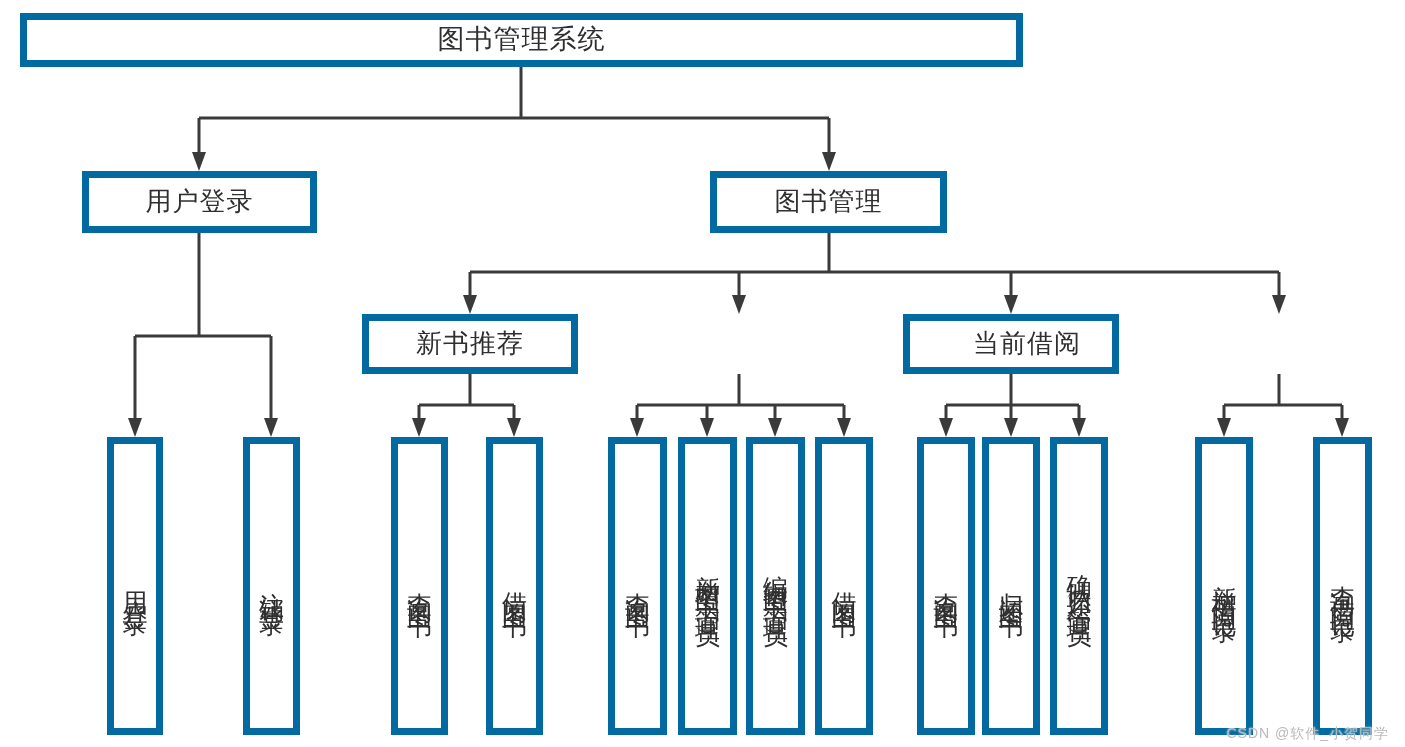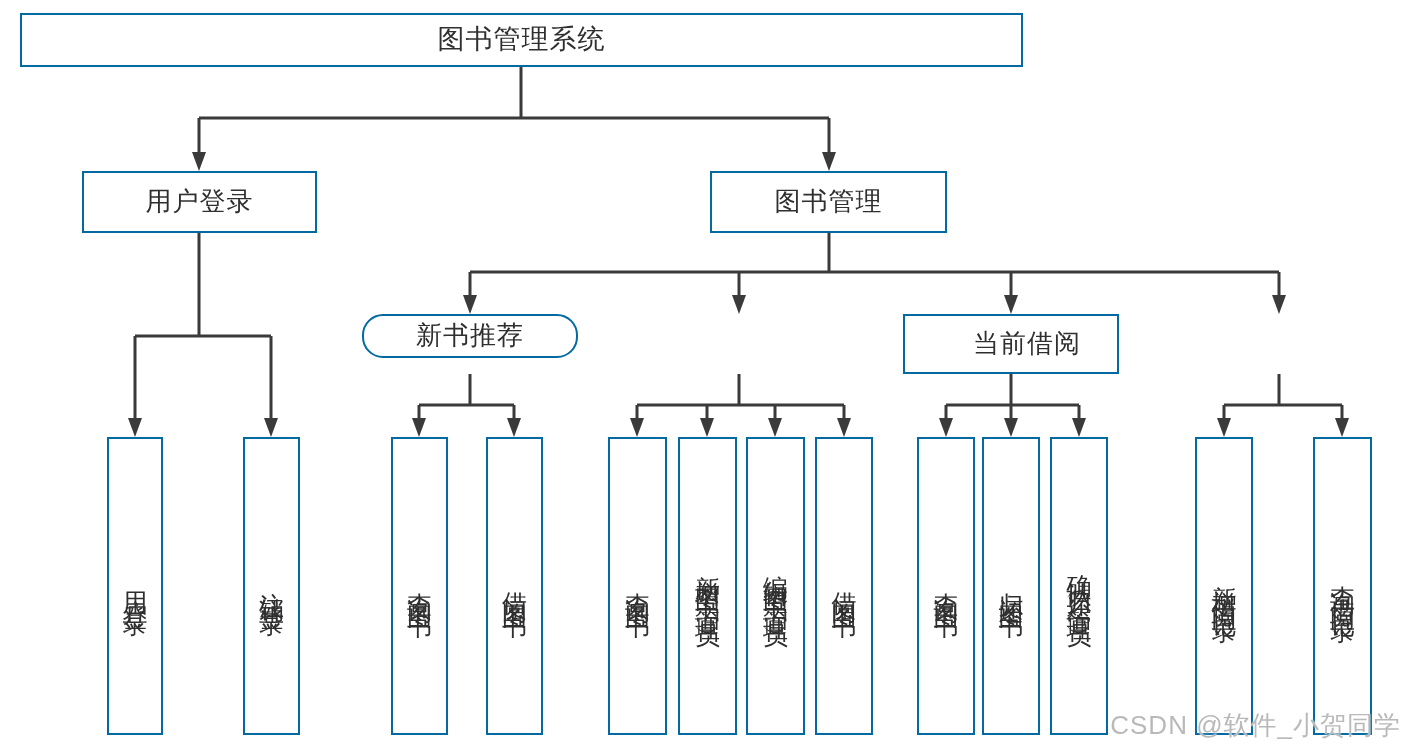--- a/index.html
+++ b/index.html
@@ -22,21 +22,21 @@
   }
   #connectors {
     position: absolute;
     left: 0; top: 0;
     z-index: 1;
     pointer-events: none;
   }
   .box {
     position: absolute;
     box-sizing: border-box;
-    border: 2px solid #0369a1;
+    border: 7px solid #0369a1;
     background: #ffffff;
     color: #2f2f2f;
     display: flex;
     align-items: center;
     justify-content: center;
     z-index: 2;
     line-height: 1.15;
   }
   .h-box {
     font-size: 26px;
@@ -49,24 +49,24 @@
   .v-box {
     writing-mode: vertical-rl;
     text-orientation: mixed;
     font-size: 25px;
     letter-spacing: 7px;
     text-align: center;
     overflow: hidden;
   }
   #watermark {
     position: absolute;
-    right: 4px;
+    right: 16px;
     bottom: 4px;
     z-index: 5;
-    font-size: 26px;
+    font-size: 14px;
     color: #b9b9b9;
     letter-spacing: 1px;
     text-shadow: 0 0 2px #ffffff;
     white-space: nowrap;
   }
 </style>
 </head>
 <body>
 
 <div id="stage">
@@ -109,21 +109,21 @@
       <polygon points="1224,437 1217,418 1231,418"></polygon>
       <polygon points="1342,437 1335,418 1349,418"></polygon>
     </g>
   </svg>
 
   <div class="box h-box root-box" style="left:20px; top:13px; width:1003px; height:54px;">图书管理系统</div>
 
   <div class="box h-box" style="left:82px; top:171px; width:235px; height:62px;">用户登录</div>
   <div class="box h-box" style="left:710px; top:171px; width:237px; height:62px;">图书管理</div>
 
-  <div class="box h-box" style="left:362px; top:314px; width:216px; height:44px;border-radius:21px;">新书推荐</div>
+  <div class="box h-box" style="left:362px; top:314px; width:216px; height:60px;">新书推荐</div>
   <div class="box h-box" style="left:903px; top:314px; width:216px; height:60px;padding-left:32px;">当前借阅</div>
 
   <div class="box v-box" style="left:107px; top:437px; width:56px; height:298px;">用户登录</div>
   <div class="box v-box" style="left:243px; top:437px; width:57px; height:298px;">注销登录</div>
 
   <div class="box v-box" style="left:391px; top:437px; width:57px; height:298px;">查询图书</div>
   <div class="box v-box" style="left:486px; top:437px; width:57px; height:298px;">借阅图书</div>
 
   <div class="box v-box" style="left:608px; top:437px; width:59px; height:298px;">查询图书</div>
   <div class="box v-box" style="left:678px; top:437px; width:59px; height:298px;">新增图书（管理员）</div>

